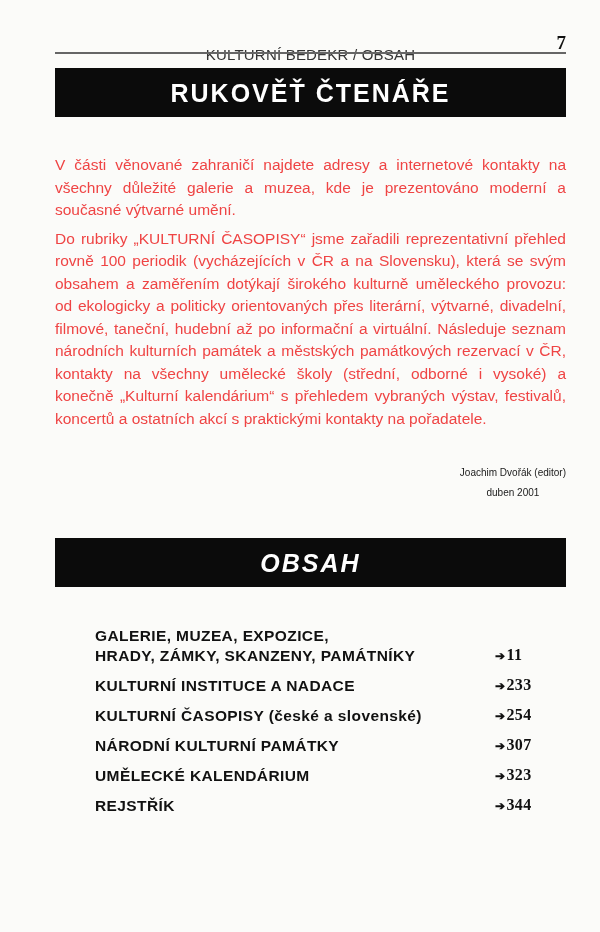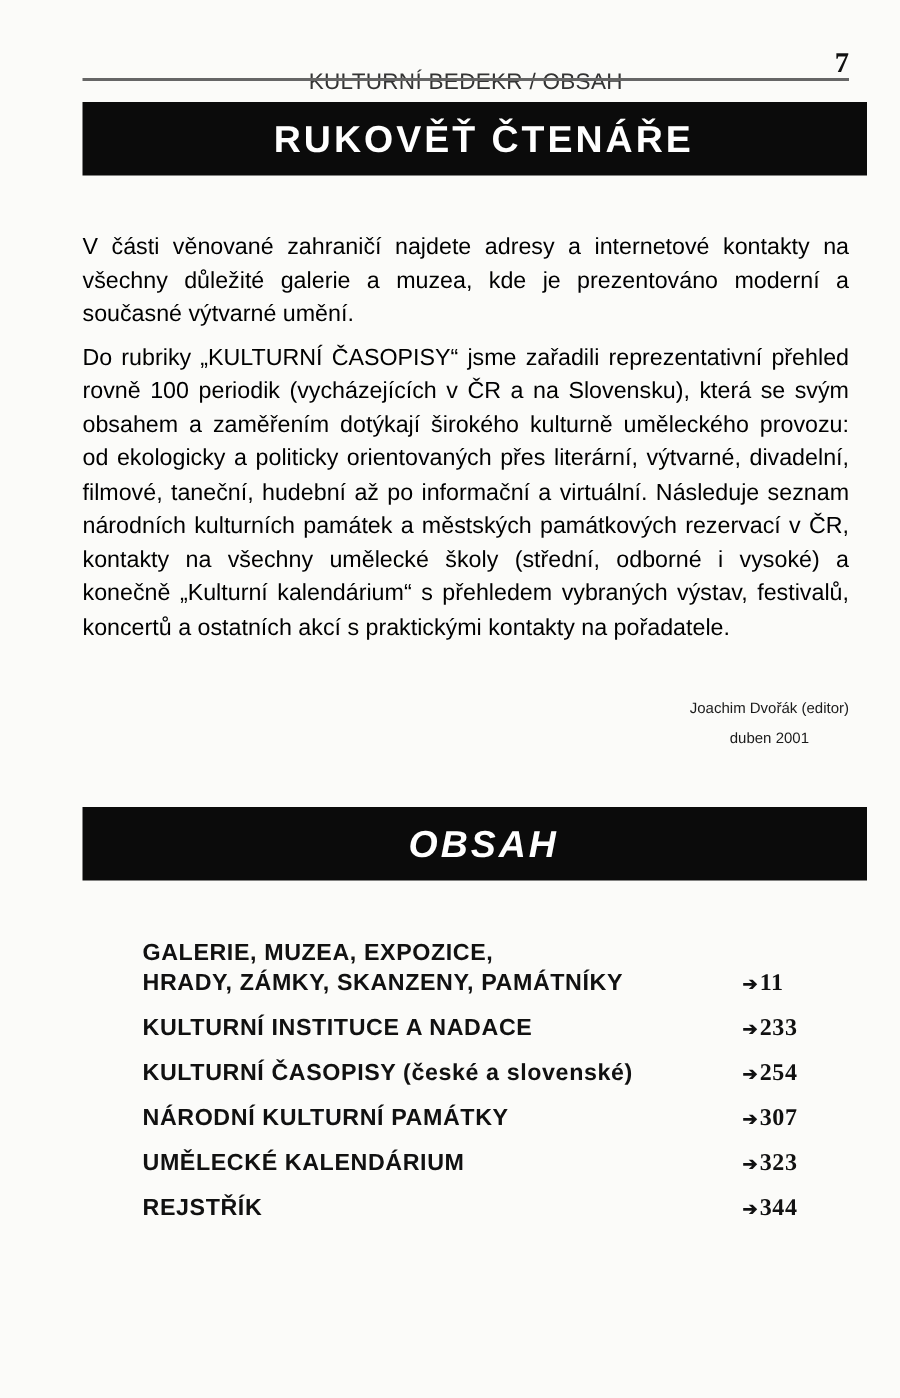--- a/index.html
+++ b/index.html
@@ -4,24 +4,24 @@
 <style>
   html, body { margin:0; padding:0; }
   body { width:600px; height:932px; background:#fbfbf9; position:relative; overflow:hidden;
          font-family:"Liberation Sans", sans-serif; color:#111; }
   .page { position:absolute; left:55px; top:0; width:511px; }
   .running-head { position:absolute; top:33px; left:0; width:511px; height:20px; }
   .running-title { position:absolute; left:0; right:0; text-align:center; font-size:15px; color:#333; letter-spacing:0.2px; top:1px;margin-top:12px;}
   .page-number { position:absolute; right:0; top:-1px; font-family:"Liberation Serif", serif; font-weight:bold; font-size:19px; }
   .head-rule { position:absolute; top:52px; left:0; width:511px; height:2px; background:#666; }
   .banner { position:absolute; left:0; width:511px; background:#0b0b0b; color:#fff; text-align:center;
-            font-weight:bold; letter-spacing:2px;padding-left:12px; }
+            font-weight:bold; letter-spacing:2px; }
   .banner-1 { top:68px; height:49px; line-height:51px; font-size:25px; }
   .banner-2 { top:538px; height:49px; line-height:51px; font-size:25px;font-style:italic; }
-  .body-text { position:absolute; top:154px; left:0; width:511px; font-size:15.5px; line-height:22.5px; text-align:justify; color:#000000; }
+  .body-text { position:absolute; top:154px; left:0; width:511px; font-size:15.5px; line-height:22.5px; text-align:justify; color:#ef4444; }
   .body-text p { margin:0 0 6px 0; }
   .signature { position:absolute; top:463px; right:0; text-align:center; font-size:10px; line-height:20px; color:#1a1a1a; }
   .toc { position:absolute; top:626px; left:0; width:511px; }
   .toc-row { position:relative; font-weight:bold; font-size:15.5px; line-height:20px; letter-spacing:0.4px; margin-bottom:10px;margin-left:40px; }
   .toc-row .title { width:390px; }
   .toc-row .title span { display:block; }
   .toc-row .pg { position:absolute; left:400px; bottom:0; font-family:"Liberation Serif", serif; font-weight:bold; font-size:16px; }
   .arrow { font-size:12px; margin-right:1px; }
 </style>
 </head>

